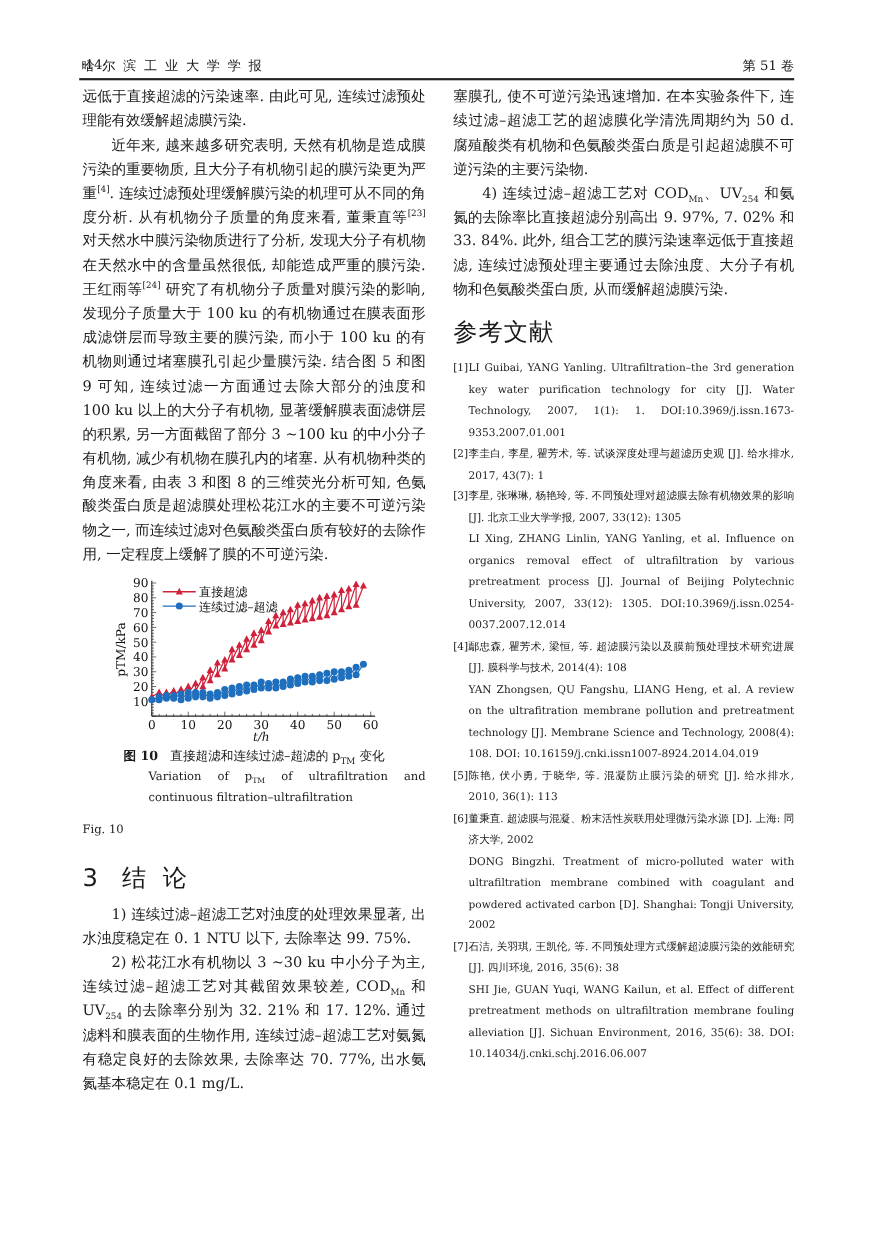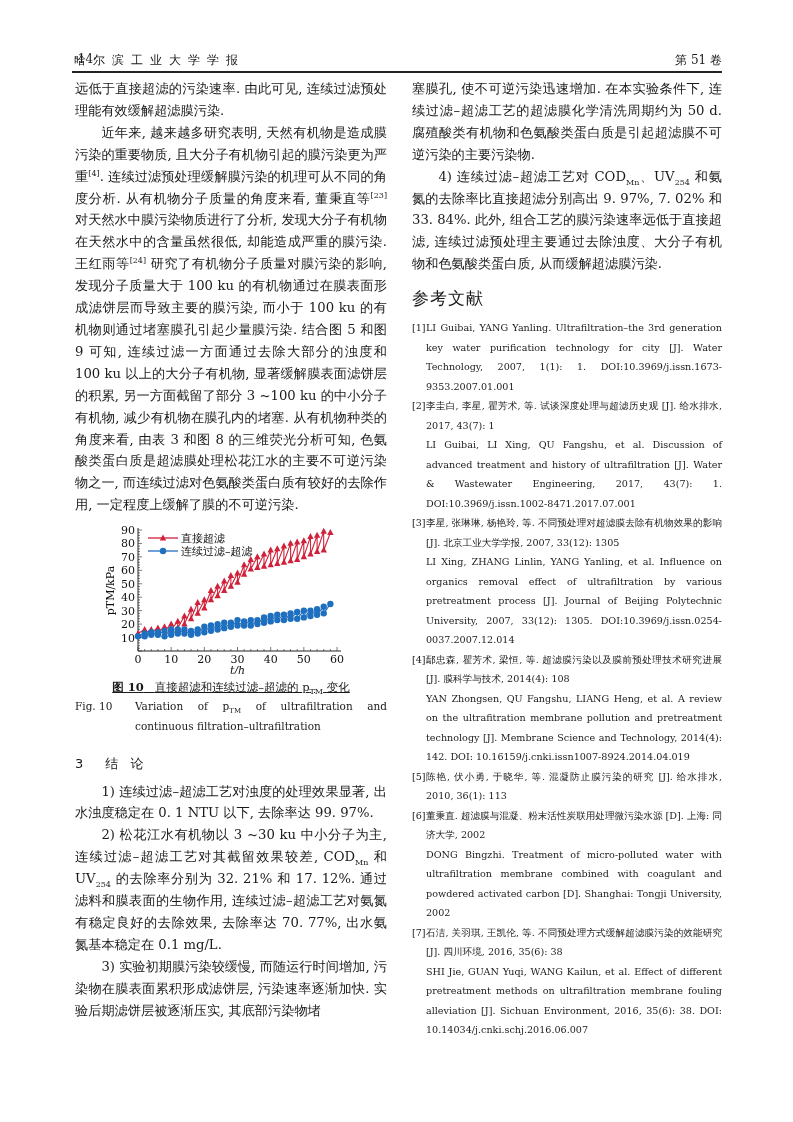--- a/index.html
+++ b/index.html
@@ -12,28 +12,28 @@
   .header .vol { position:absolute; right:0; top:0; }
   .rule { position:absolute; left:72px; top:71px; width:650px; height:1.5px; background:#222; }
   .col { position:absolute; top:78px; }
   .col.left { left:75px; width:312px; }
   .col.right { left:412px; width:310px; }
   .para { font-size:13.2px; line-height:21.9px; text-align:justify; margin:0; }
   .para.indent { text-indent:2em; }
   .para sup { font-size:8px; vertical-align:super; line-height:0; }
   .para sub { font-size:8px; vertical-align:sub; line-height:0; }
   .figure { position:relative; width:312px; height:150px; margin-top:8px; }
-  .caption-cn { font-size:11.5px; text-align:center; margin-top:6px;text-decoration:underline; }
+  .caption-cn { font-size:11.5px; text-align:center; margin-top:6px; }
   .caption-cn b { font-weight:bold; }
   .caption-en { font-size:10.5px; display:flex; margin-top:3px; line-height:14px; }
-  .caption-en .lbl { width:60px; flex:none; }
+  .caption-en .lbl { width:60px; flex:none;margin-top:48px; }
   .caption-en .txt { flex:1; text-align:justify; }
-  .sec-title { font-family:"DejaVu Sans","Liberation Sans",sans-serif; font-size:13px; margin-top:22px; margin-bottom:8px; letter-spacing:4px; }
+  .sec-title { font-family:"DejaVu Sans","Liberation Sans",sans-serif; font-size:22px; margin-top:22px; margin-bottom:8px; letter-spacing:4px; }
   .sec-title .num { margin-right:18px; }
-  .ref-title { font-family:"DejaVu Sans","Liberation Sans",sans-serif; font-size:17px; margin-top:12px; margin-bottom:8px; letter-spacing:1px; }
+  .ref-title { font-family:"DejaVu Sans","Liberation Sans",sans-serif; font-size:22px; margin-top:12px; margin-bottom:8px; letter-spacing:1px; }
   .ref { font-size:9.6px; line-height:19.5px; margin:0; position:relative; padding-left:14px; text-align:justify; }
   .ref .n { position:absolute; left:0; top:0; }
   .ref .cn { display:block; }
   .ref .en { display:block; }
   svg text { font-family:"DejaVu Serif","Liberation Serif",serif; }
 </style>
 </head>
 <body>
 
 <div class="header">
@@ -277,50 +277,48 @@
   </div>
   <div class="caption-en">
     <span class="lbl">Fig. 10</span>
     <span class="txt"><span>Variation of p</span><sub style="font-size:7px">TM</sub><span> of ultrafiltration and continuous filtration–ultrafiltration</span></span>
   </div>
 
   <div class="sec-title">
     <span class="num">3</span><span>结 论</span>
   </div>
 
-  <p class="para indent">1) 连续过滤–超滤工艺对浊度的处理效果显著, 出水浊度稳定在 0. 1 NTU 以下, 去除率达 99. 97%.</p>
+  <p class="para indent">1) 连续过滤–超滤工艺对浊度的处理效果显著, 出水浊度稳定在 0. 1 NTU 以下, 去除率达 99. 75%.</p>
   <p class="para indent"><span>2) 松花江水有机物以 3 ~30 ku 中小分子为主, 连续过滤–超滤工艺对其截留效果较差, COD</span><sub>Mn</sub><span> 和 UV</span><sub>254</sub><span> 的去除率分别为 32. 21% 和 17. 12%. 通过滤料和膜表面的生物作用, 连续过滤–超滤工艺对氨氮有稳定良好的去除效果, 去除率达 70. 77%, 出水氨氮基本稳定在 0.1 mg/L.</span></p>
-  <p class="para indent">3) 实验初期膜污染较缓慢, 而随运行时间增加, 污染物在膜表面累积形成滤饼层, 污染速率逐渐加快. 实验后期滤饼层被逐渐压实, 其底部污染物堵</p>
 </div>
 
 <div class="col right">
   <p class="para">塞膜孔, 使不可逆污染迅速增加. 在本实验条件下, 连续过滤–超滤工艺的超滤膜化学清洗周期约为 50 d. 腐殖酸类有机物和色氨酸类蛋白质是引起超滤膜不可逆污染的主要污染物.</p>
   <p class="para indent"><span>4) 连续过滤–超滤工艺对 COD</span><sub>Mn</sub><span>、UV</span><sub>254</sub><span> 和氨氮的去除率比直接超滤分别高出 9. 97%, 7. 02% 和 33. 84%. 此外, 组合工艺的膜污染速率远低于直接超滤, 连续过滤预处理主要通过去除浊度、大分子有机物和色氨酸类蛋白质, 从而缓解超滤膜污染.</span></p>
 
   <div class="ref-title">参考文献</div>
 
   <div>
     <p class="ref">
         <span class="n">[1]</span>
         <span class="en">LI Guibai, YANG Yanling. Ultrafiltration–the 3rd generation key water purification technology for city [J]. Water Technology, 2007, 1(1): 1. DOI:10.3969/j.issn.1673-9353.2007.01.001</span>
       </p>
     <p class="ref">
         <span class="n">[2]</span>
         <span class="cn">李圭白, 李星, 瞿芳术, 等. 试谈深度处理与超滤历史观 [J]. 给水排水, 2017, 43(7): 1</span>
-        <span class="en">LI Guibai, LI Xing, QU Fangshu, et al. Discussion of advanced treatment and history of ultrafiltration [J]. Water &amp; Wastewater Engineering, 2017, 43(7): 1. DOI:10.3969/j.issn.1002-8471.2017.07.001</span>
       </p>
     <p class="ref">
         <span class="n">[3]</span>
         <span class="cn">李星, 张琳琳, 杨艳玲, 等. 不同预处理对超滤膜去除有机物效果的影响 [J]. 北京工业大学学报, 2007, 33(12): 1305</span>
         <span class="en">LI Xing, ZHANG Linlin, YANG Yanling, et al. Influence on organics removal effect of ultrafiltration by various pretreatment process [J]. Journal of Beijing Polytechnic University, 2007, 33(12): 1305. DOI:10.3969/j.issn.0254-0037.2007.12.014</span>
       </p>
     <p class="ref">
         <span class="n">[4]</span>
         <span class="cn">鄢忠森, 瞿芳术, 梁恒, 等. 超滤膜污染以及膜前预处理技术研究进展 [J]. 膜科学与技术, 2014(4): 108</span>
-        <span class="en">YAN Zhongsen, QU Fangshu, LIANG Heng, et al. A review on the ultrafitration membrane pollution and pretreatment technology [J]. Membrane Science and Technology, 2014(4): 142. DOI: 10.16159/j.cnki.issn1007-8924.2014.04.019</span>
+        <span class="en">YAN Zhongsen, QU Fangshu, LIANG Heng, et al. A review on the ultrafitration membrane pollution and pretreatment technology [J]. Membrane Science and Technology, 2008(4): 108. DOI: 10.16159/j.cnki.issn1007-8924.2014.04.019</span>
       </p>
     <p class="ref">
         <span class="n">[5]</span>
         <span class="cn">陈艳, 伏小勇, 于晓华, 等. 混凝防止膜污染的研究 [J]. 给水排水, 2010, 36(1): 113</span>
       </p>
     <p class="ref">
         <span class="n">[6]</span>
         <span class="cn">董秉直. 超滤膜与混凝、粉末活性炭联用处理微污染水源 [D]. 上海: 同济大学, 2002</span>
         <span class="en">DONG Bingzhi. Treatment of micro-polluted water with ultrafiltration membrane combined with coagulant and powdered activated carbon [D]. Shanghai: Tongji University, 2002</span>
       </p>

